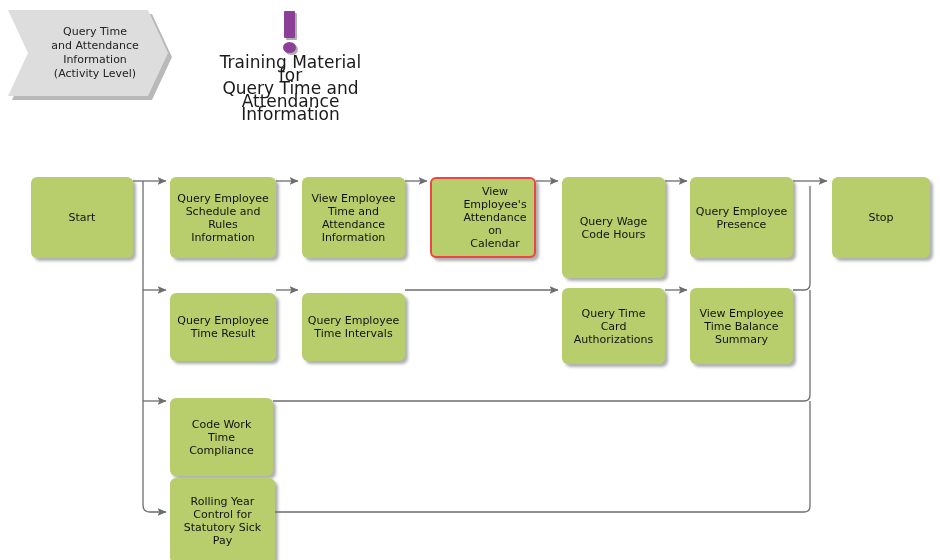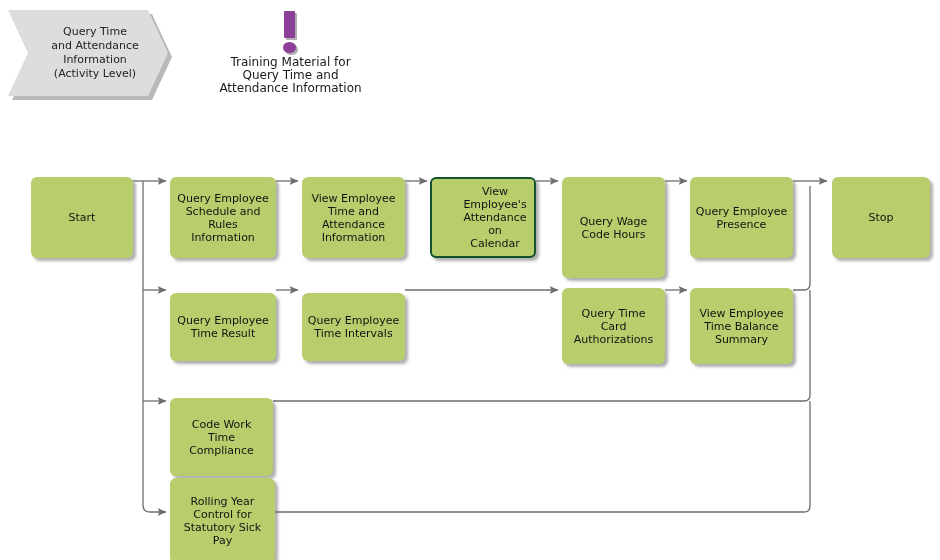--- a/index.html
+++ b/index.html
@@ -109,40 +109,40 @@
     position: absolute;
     left: 50%;
     margin-left: -8px;
     top: 34px;
     width: 13px;
     height: 11px;
     background: #8b3f96;
     border-radius: 50%;
   }
   .training-label {
-    font-size: 12px;
+    font-size: 17px;
     line-height: 13px;
     white-space: pre-line;
     color: #1a1a1a;
   }
 
   
   .node {
     position: absolute;
     background: #b8ce6c;
     border-radius: 6px;
     box-shadow: 3px 3px 3px rgba(110,110,110,0.55);
     display: flex;
     align-items: center;
     justify-content: center;
     box-sizing: border-box;
     margin-top: 36px;
   }
   .node.selected {
-    border: 2px solid #14532d;
+    border: 2px solid #ef4444;
     box-shadow: 3px 3px 3px rgba(110,110,110,0.55);
     padding-left: 24px;
   }
   .node-label {
     font-size: 11px;
     line-height: 13px;
     text-align: center;
     white-space: pre-line;
     padding: 0 4px;
     color: #131313;

